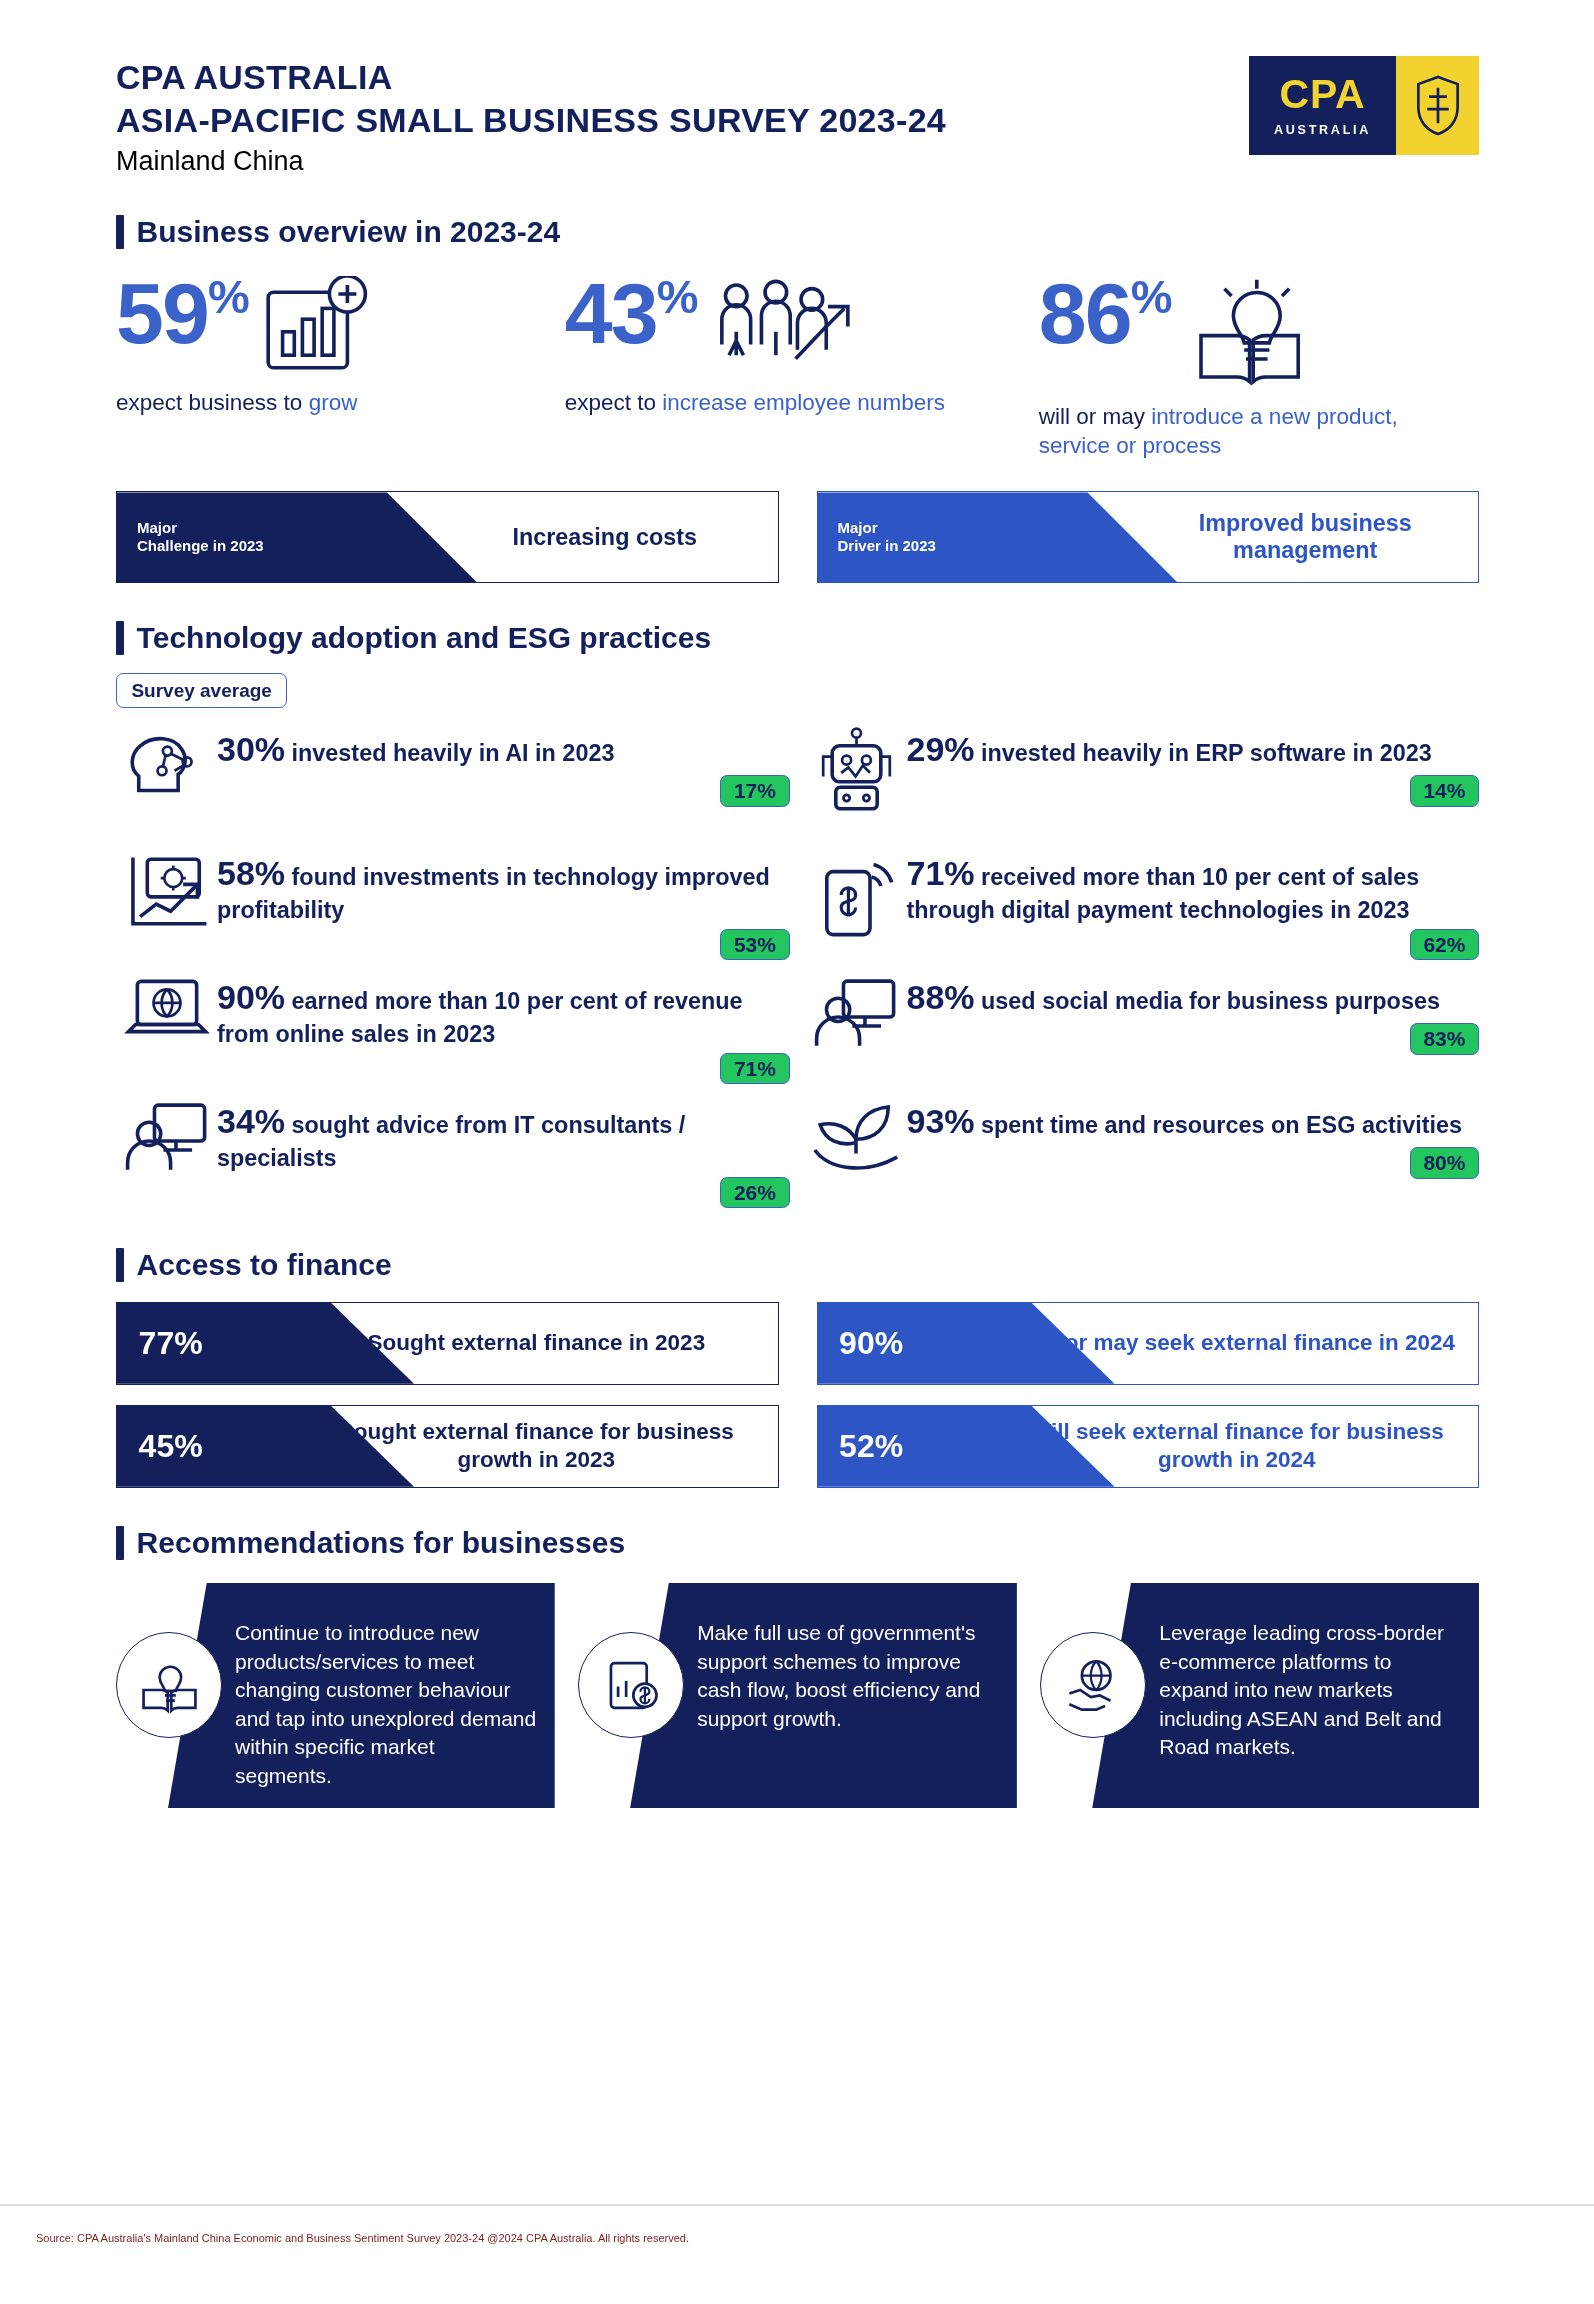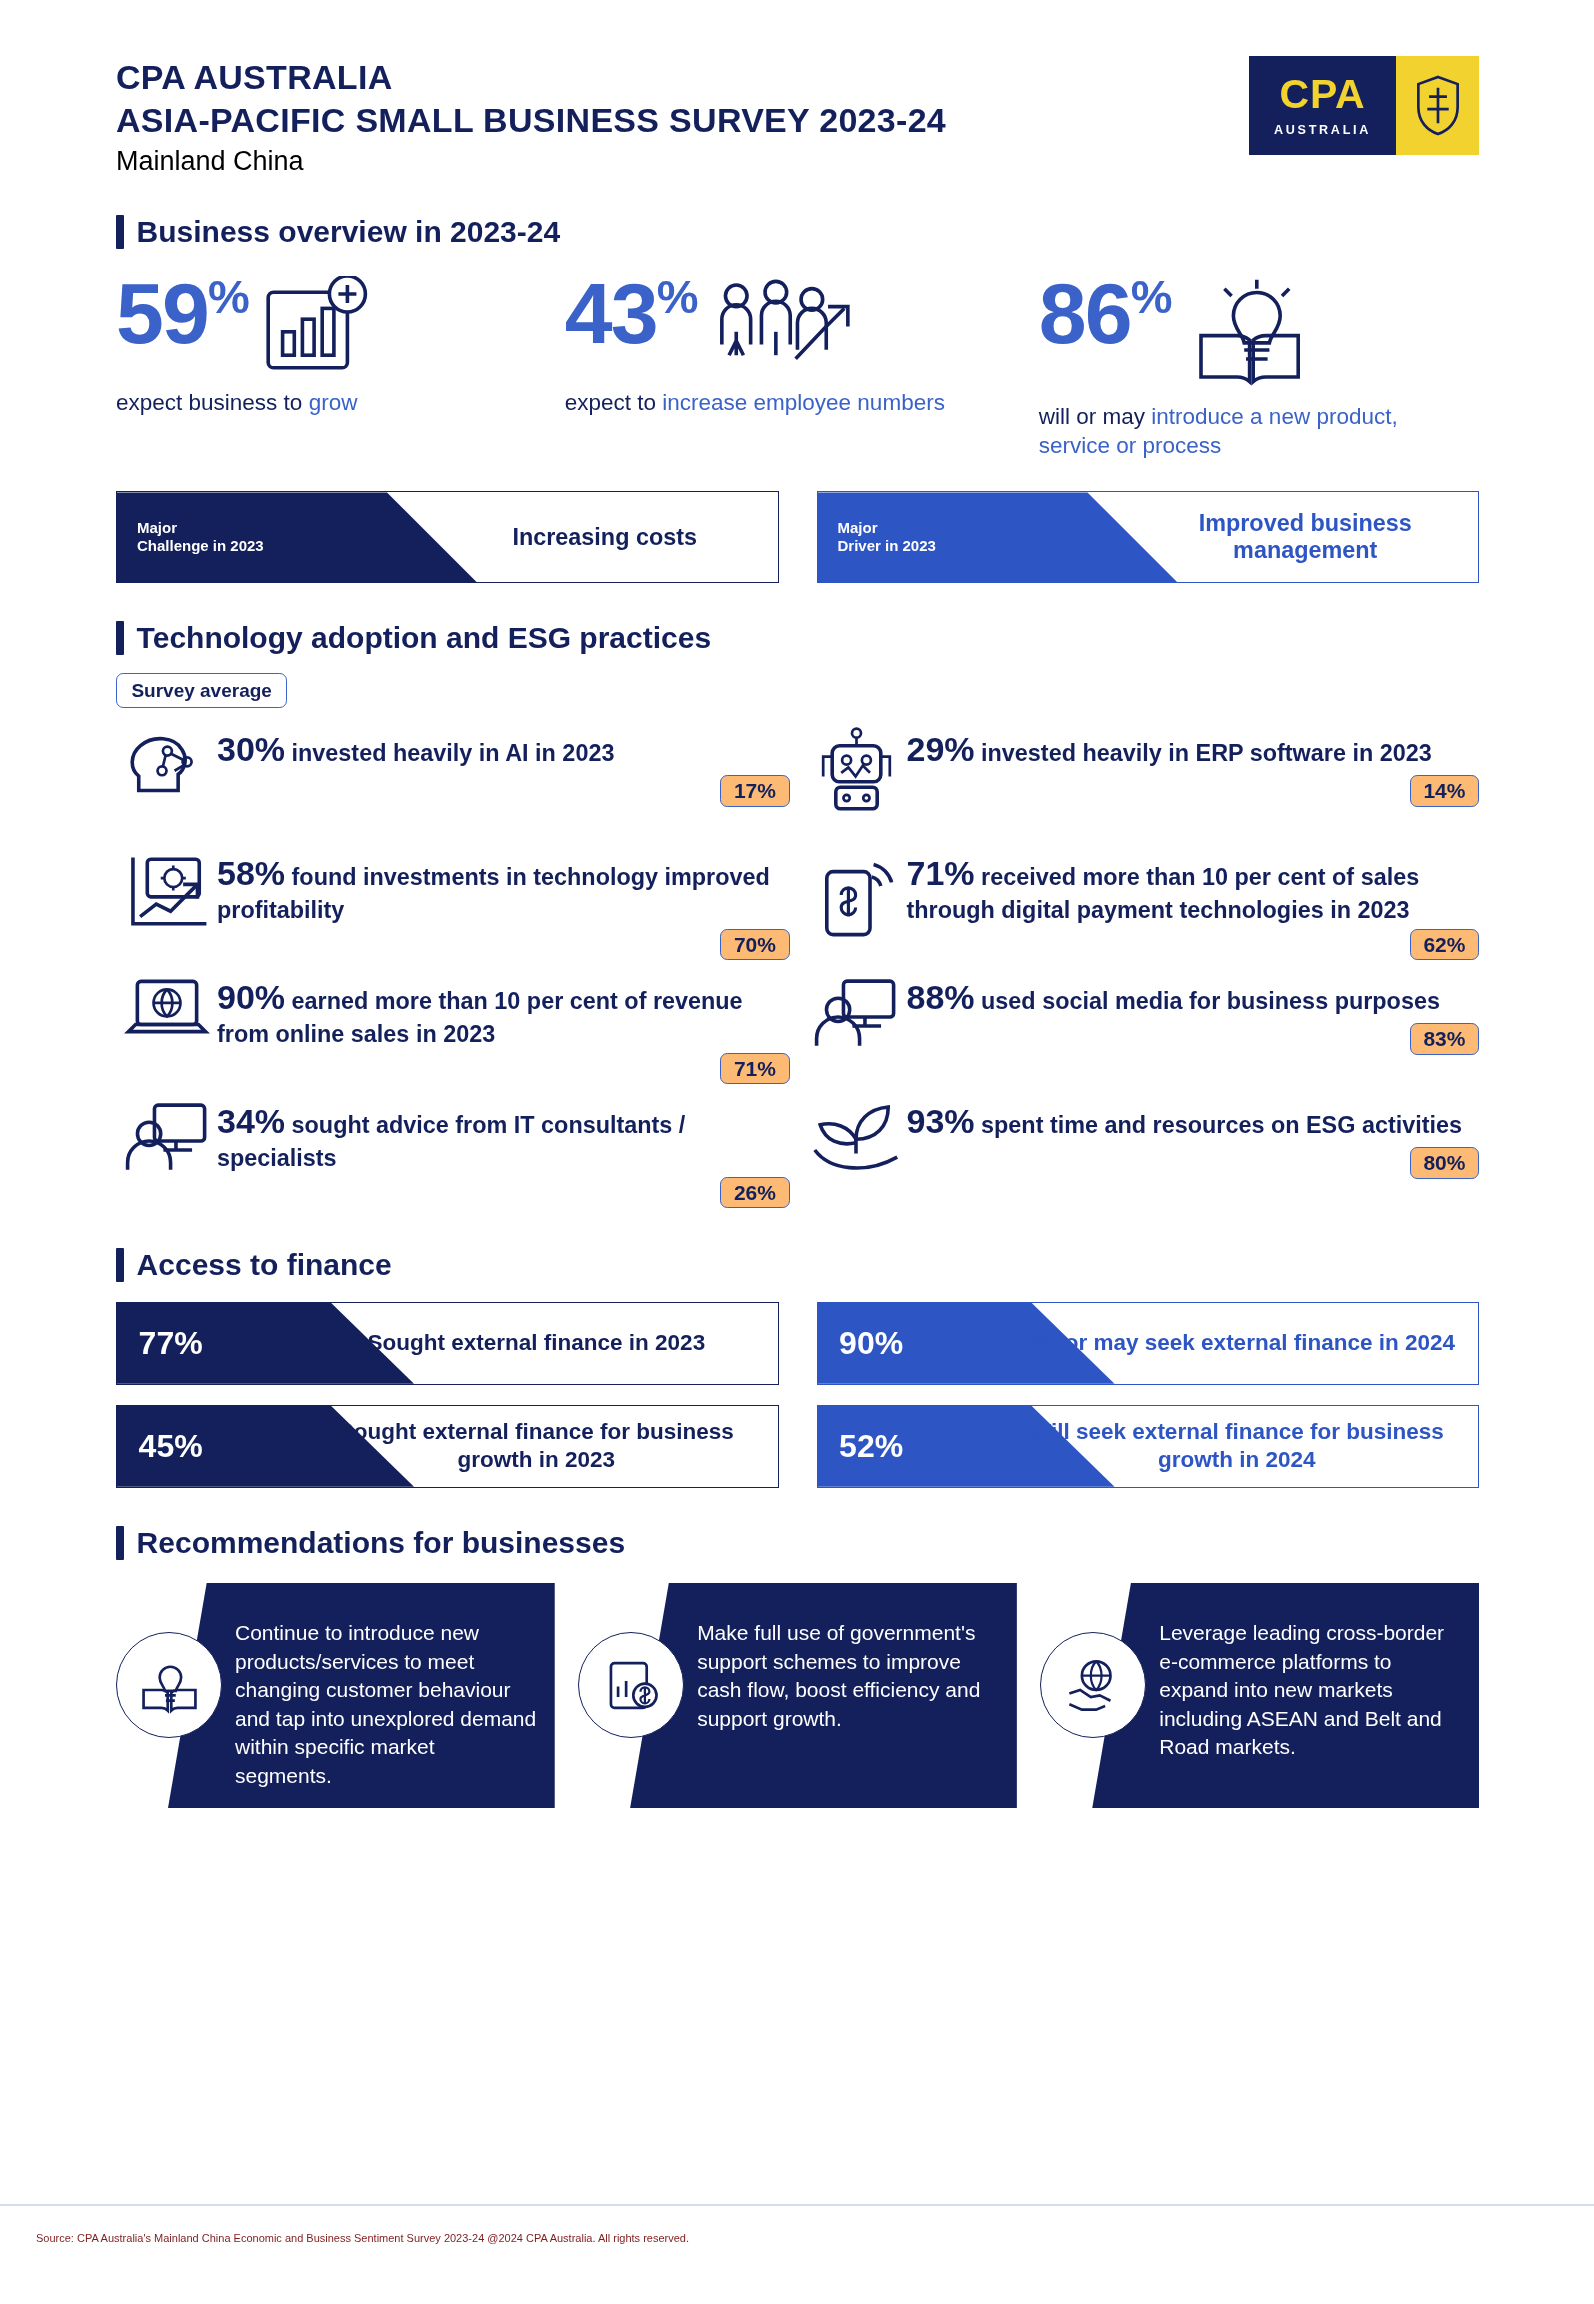--- a/index.html
+++ b/index.html
@@ -66,21 +66,21 @@
 
   
   .tech-grid { display:flex; gap:16px; margin-top:14.4px; }
   .tech-col { flex:1 1 0; display:flex; flex-direction:column; gap:9px; }
   .tech-row { display:flex; align-items:flex-start; position:relative; min-height:115px; }
   .tech-ic { width:101px; min-width:101px; display:flex; align-items:flex-start; justify-content:center; padding-top:3.6px; }
   .tech-body { flex:1; padding-top:5.4px; position:relative; }
   .tech-text { font-size:23.4px; font-weight:bold; color:#13205c; line-height:1.28; }
   .tech-text .big { font-size:34px; font-weight:bold; color:#13205c; }
   .badge {
-    display:inline-block; border:1.8px solid #3a62c8; border-radius:7.2px; background:#fdba74;
+    display:inline-block; border:1.8px solid #3a62c8; border-radius:7.2px; background:#22c55e;
     color:#13205c; font-size:21px; font-weight:bold; padding:2.7px 12.6px;
   }
   .badge-wrap { display:flex; justify-content:flex-end; margin-top:3.6px; }
 
   
   .fin-grid { display:flex; gap:38px; margin-top:20px; flex-wrap:wrap; }
   .fin-col { flex:1 1 0; display:flex; flex-direction:column; gap:20px; }
   .fin-banner { position:relative; height:83px; border:1.8px solid #13205c; display:flex; align-items:center; overflow:hidden; }
   .fin-banner.blue { border-color:#2d55c4; }
   .fin-banner .shape { position:absolute; left:0; top:0; height:100%; width:297px; background:#13205c; clip-path: polygon(0 0, 72% 0, 100% 100%, 0 100%); }
@@ -255,21 +255,21 @@
             <circle cx="55" cy="31" r="10" fill="none" stroke="#13205c" stroke-width="3"></circle>
             <path d="M55 17 V21 M55 41 V45 M41 31 H45 M65 31 H69" stroke="#13205c" stroke-width="3"></path>
             <path d="M10 8 V82 H92" fill="none" stroke="#13205c" stroke-width="4"></path>
             <path d="M18 74 L36 60 L52 68 L80 40" fill="none" stroke="#13205c" stroke-width="4"></path>
             <path d="M66 38 H82 V54" fill="none" stroke="#13205c" stroke-width="4"></path>
           </svg>
         </div>
         <div class="tech-body">
           <div class="tech-text"><span class="big">58%</span><span> found investments in technology improved profitability</span></div>
           <div class="badge-wrap">
-              <span class="badge">70%</span>
+              <span class="badge">53%</span>
             </div>
         </div>
       </div>
 
       <div class="tech-row">
         <div class="tech-ic">
           <svg width="88" height="74" viewBox="0 0 98 82">
             <rect x="16" y="8" width="66" height="48" rx="4" fill="none" stroke="#13205c" stroke-width="4"></rect>
             <circle cx="49" cy="32" r="15" fill="none" stroke="#13205c" stroke-width="3"></circle>
             <path d="M34 32 H64 M49 17 c8 8 8 22 0 30 c-8 -8 -8 -22 0 -30" fill="none" stroke="#13205c" stroke-width="3"></path>

